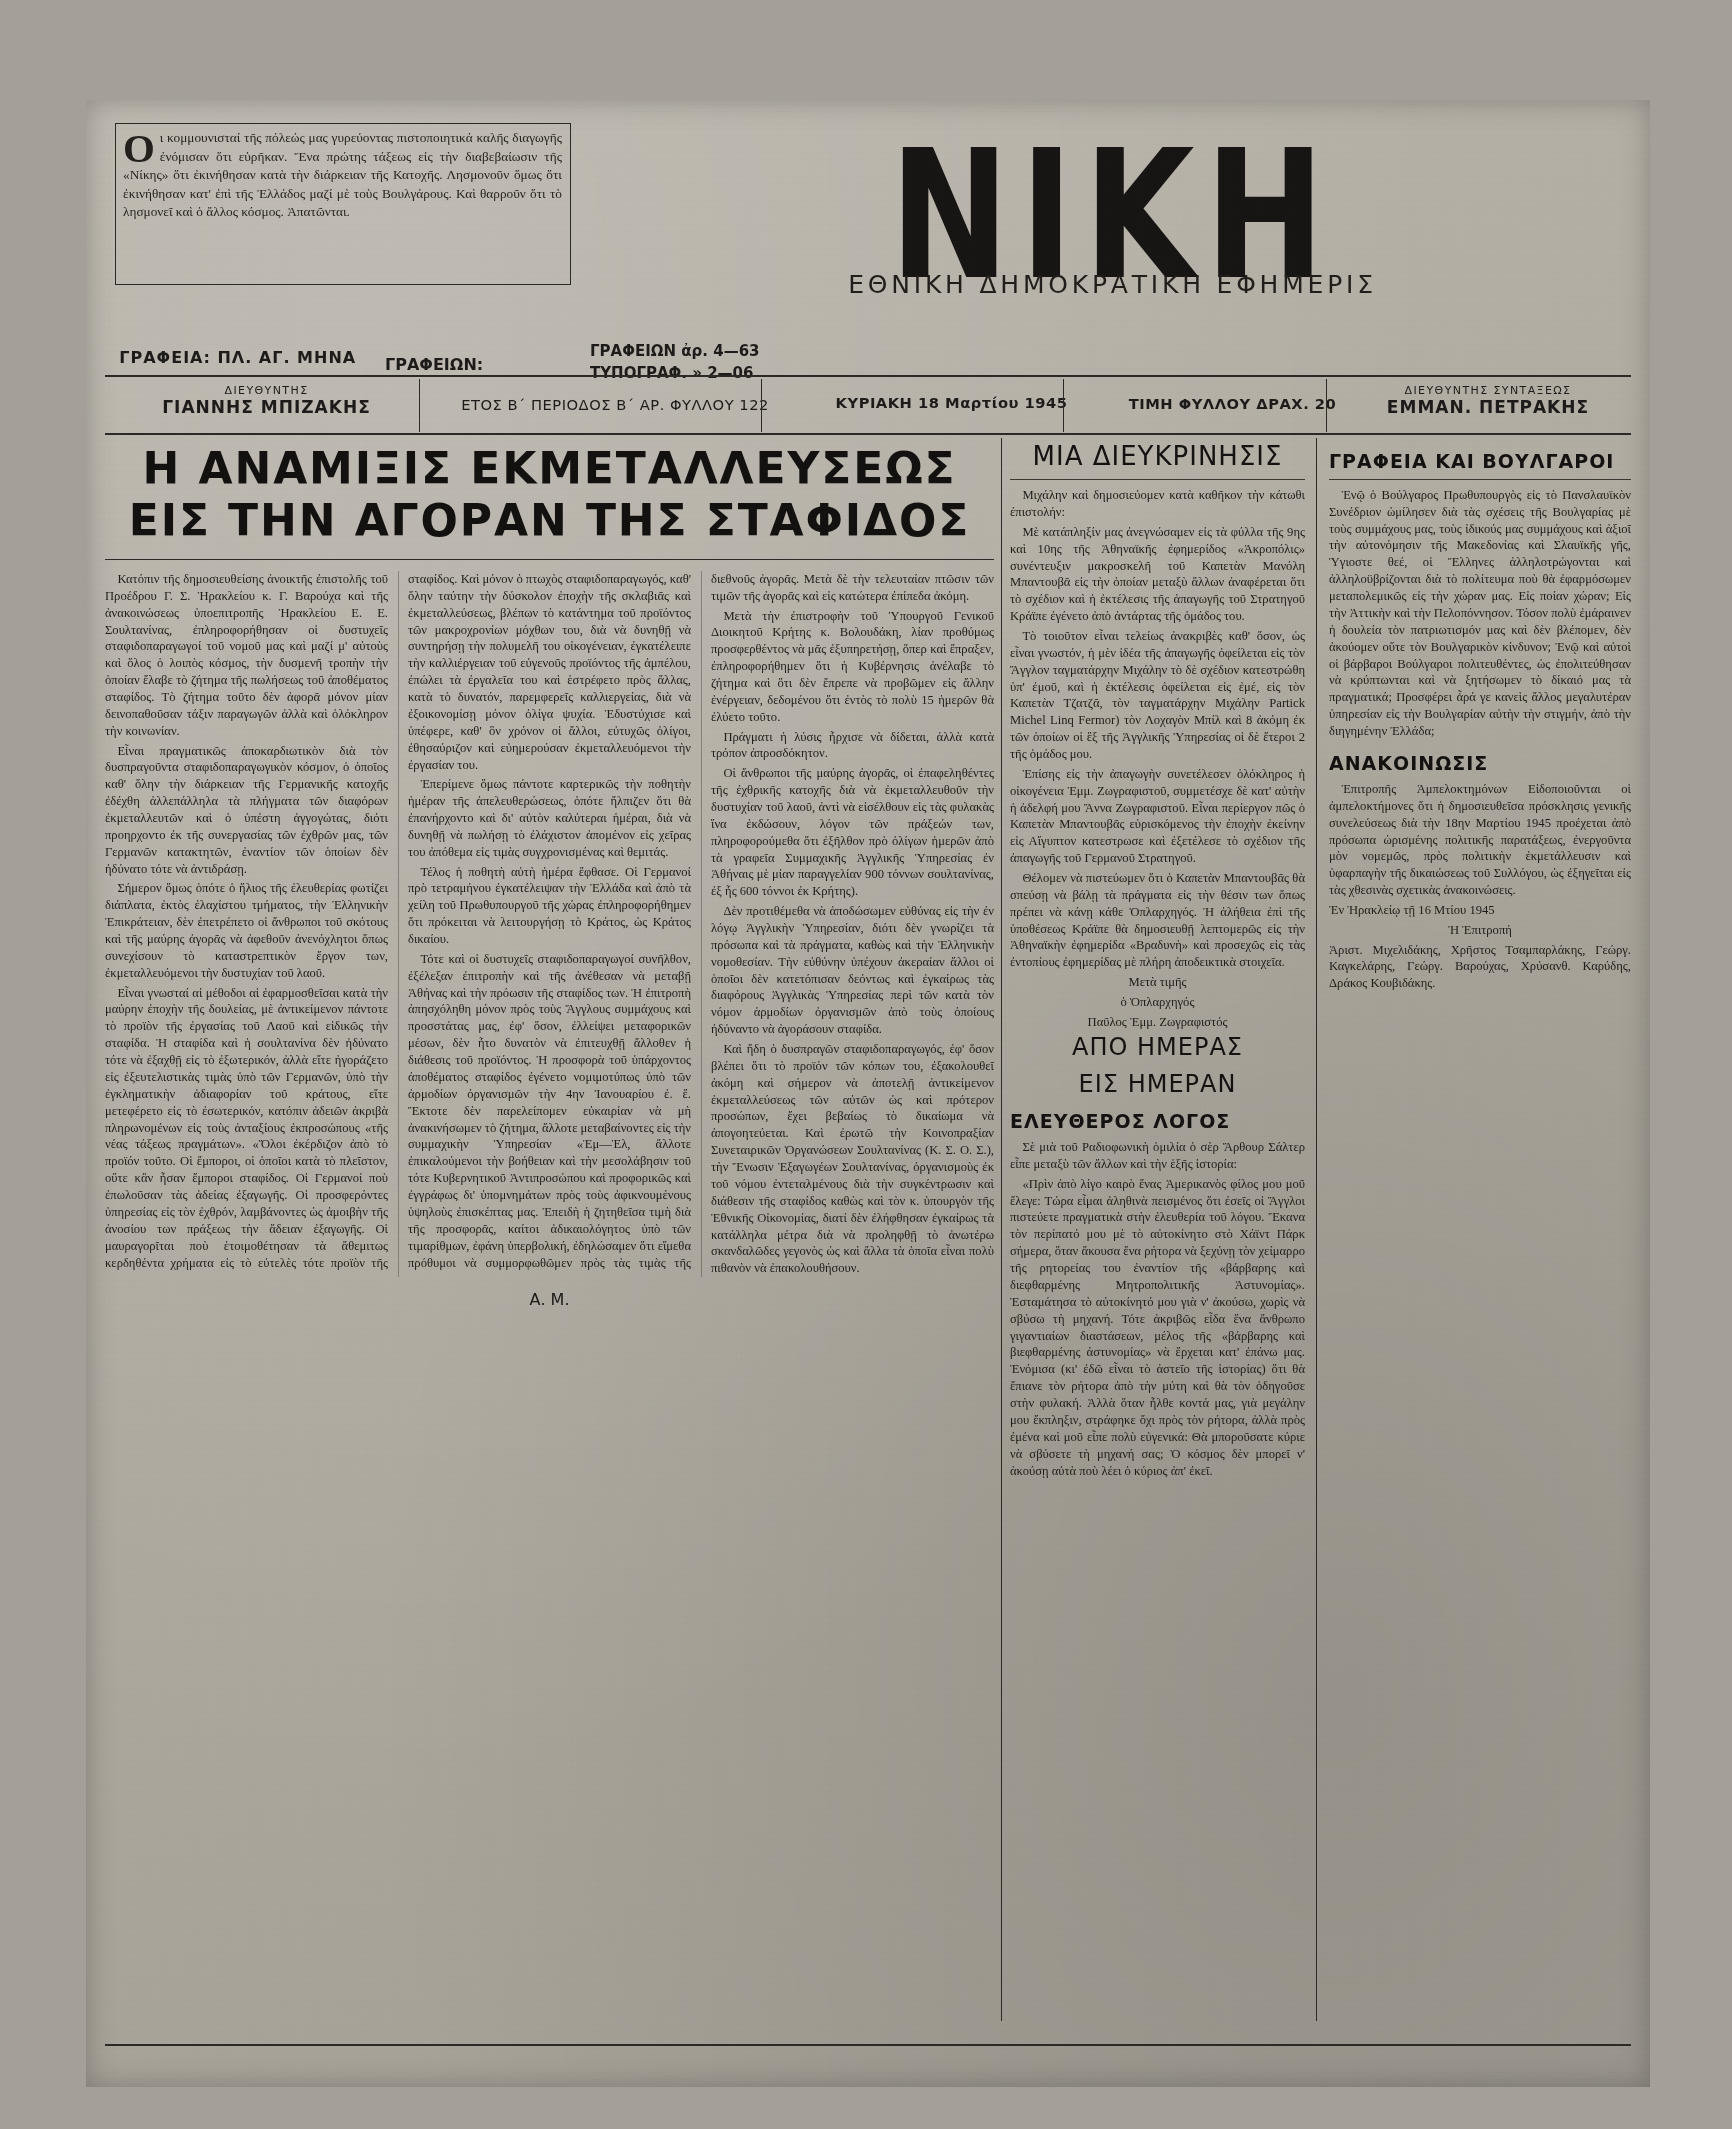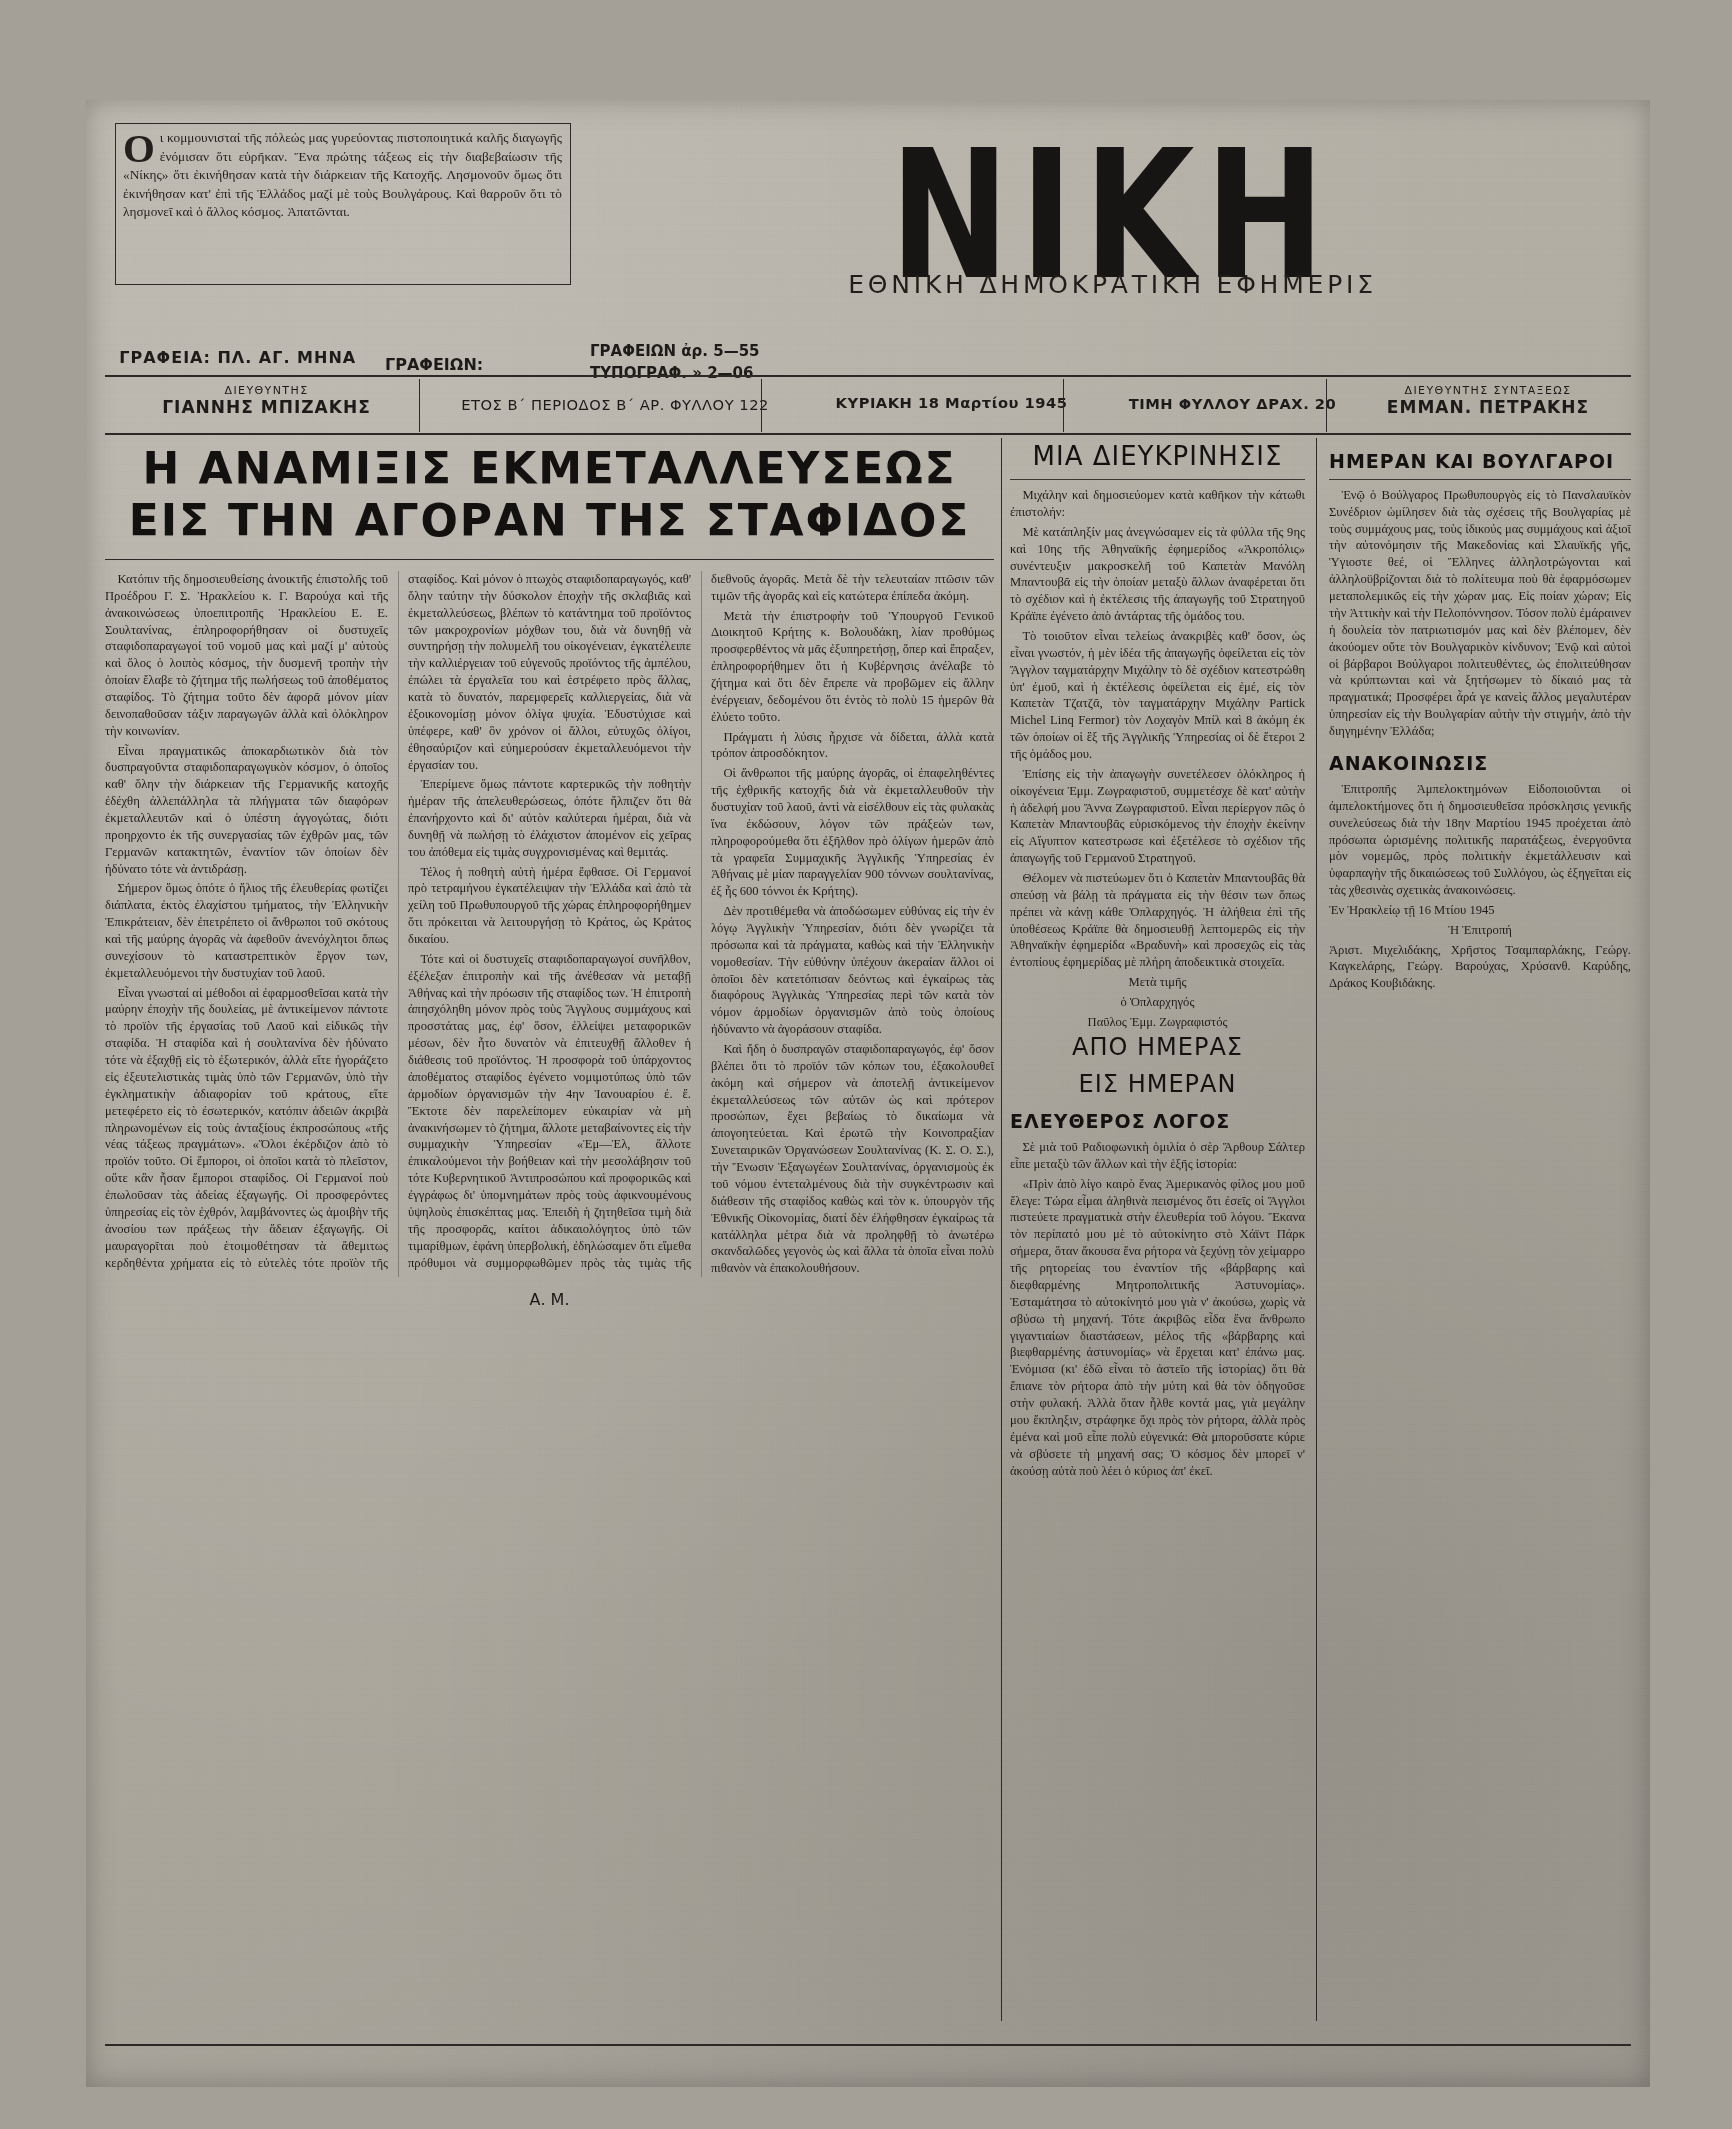--- a/index.html
+++ b/index.html
@@ -295,21 +295,21 @@
       <div class="nameplate">
         <div class="title">ΝΙΚΗ</div>
         <div class="subtitle">ΕΘΝΙΚΗ ΔΗΜΟΚΡΑΤΙΚΗ ΕΦΗΜΕΡΙΣ</div>
       </div>
     </div>
 
     <div class="offices">
       <div class="office-label">ΓΡΑΦΕΙΑ: ΠΛ. ΑΓ. ΜΗΝΑ</div>
       <div class="phones-label">ΓΡΑΦΕΙΩΝ:</div>
       <div class="phones">
-        <div>ΓΡΑΦΕΙΩΝ ἀρ.  5—55</div>
+        <div>ΓΡΑΦΕΙΩΝ ἀρ.  4—63</div>
         <div>ΤΥΠΟΓΡΑΦ.  »  2—06</div>
       </div>
     </div>
 
     <div class="rule r1"></div>
 
     <div class="infobar">
       <div class="cell" style="left:28.5px; top:6.7px; width:266px;">
         <div class="small">ΔΙΕΥΘΥΝΤΗΣ</div>
         <div class="big">ΓΙΑΝΝΗΣ ΜΠΙΖΑΚΗΣ</div>
@@ -377,21 +377,21 @@
           <p>Σὲ μιὰ τοῦ Ραδιοφωνικὴ ὁμιλία ὁ σὲρ Ἄρθουρ Σάλτερ εἶπε μεταξὺ τῶν ἄλλων καὶ τὴν ἑξῆς ἱστορία:</p>
           <p>«Πρὶν ἀπὸ λίγο καιρὸ ἕνας Ἀμερικανὸς φίλος μου μοῦ ἔλεγε: Τώρα εἶμαι ἀληθινὰ πεισμένος ὅτι ἐσεῖς οἱ Ἄγγλοι πιστεύετε πραγματικὰ στὴν ἐλευθερία τοῦ λόγου. Ἔκανα τὸν περίπατό μου μὲ τὸ αὐτοκίνητο στὸ Χάϊντ Πάρκ σήμερα, ὅταν ἄκουσα ἕνα ρήτορα νὰ ξεχύνῃ τὸν χείμαρρο τῆς ρητορείας του ἐναντίον τῆς «βάρβαρης καὶ διεφθαρμένης Μητροπολιτικῆς Ἀστυνομίας». Ἐσταμάτησα τὸ αὐτοκίνητό μου γιὰ ν' ἀκούσω, χωρὶς νὰ σβύσω τὴ μηχανή. Τότε ἀκριβῶς εἶδα ἕνα ἄνθρωπο γιγαντιαίων διαστάσεων, μέλος τῆς «βάρβαρης καὶ βιεφθαρμένης ἀστυνομίας» νὰ ἔρχεται κατ' ἐπάνω μας. Ἐνόμισα (κι' ἐδῶ εἶναι τὸ ἀστεῖο τῆς ἱστορίας) ὅτι θὰ ἔπιανε τὸν ρήτορα ἀπὸ τὴν μύτη καὶ θὰ τὸν ὁδηγοῦσε στὴν φυλακή. Ἀλλὰ ὅταν ἦλθε κοντά μας, γιὰ μεγάλην μου ἔκπληξιν, στράφηκε ὄχι πρὸς τὸν ρήτορα, ἀλλὰ πρὸς ἐμένα καὶ μοῦ εἶπε πολὺ εὐγενικά: Θὰ μποροῦσατε κύριε νὰ σβύσετε τὴ μηχανή σας; Ὁ κόσμος δὲν μπορεῖ ν' ἀκούσῃ αὐτὰ ποὺ λέει ὁ κύριος ἀπ' ἐκεῖ.</p>
           <p></p>
         </div>
       </div>
 
       <div class="col col-3">
         <div class="txt">
           <p></p>
         </div>
-        <div class="sec-title left">ΗΜΕΡΑΝ ΚΑΙ ΒΟΥΛΓΑΡΟΙ</div>
+        <div class="sec-title left">ΓΡΑΦΕΙΑ ΚΑΙ ΒΟΥΛΓΑΡΟΙ</div>
         <div class="minirule"></div>
         <div class="txt">
           <p>Ἐνῷ ὁ Βούλγαρος Πρωθυπουργὸς εἰς τὸ Πανσλαυϊκὸν Συνέδριον ὡμίλησεν διὰ τὰς σχέσεις τῆς Βουλγαρίας μὲ τοὺς συμμάχους μας, τοὺς ἰδικούς μας συμμάχους καὶ ἀξιοῖ τὴν αὐτονόμησιν τῆς Μακεδονίας καὶ Σλαυϊκῆς γῆς, Ὑγιοστε θεέ, οἱ Ἕλληνες ἀλληλοτρώγονται καὶ ἀλληλοϋβρίζονται διὰ τὸ πολίτευμα ποὺ θὰ ἐφαρμόσωμεν μεταπολεμικῶς εἰς τὴν χώραν μας. Εἰς ποίαν χώραν; Εἰς τὴν Ἀττικὴν καὶ τὴν Πελοπόννησον. Τόσον πολὺ ἐμάραινεν ἡ δουλεία τὸν πατριωτισμόν μας καὶ δὲν βλέπομεν, δὲν ἀκούομεν οὔτε τὸν Βουλγαρικὸν κίνδυνον; Ἐνῷ καὶ αὐτοὶ οἱ βάρβαροι Βούλγαροι πολιτευθέντες, ὡς ἐπολιτεύθησαν νὰ κρύπτωνται καὶ νὰ ξητήσωμεν τὸ δίκαιό μας τὰ πραγματικά; Προσφέρει ἆρά γε κανεὶς ἄλλος μεγαλυτέραν ὑπηρεσίαν εἰς τὴν Βουλγαρίαν αὐτὴν τὴν στιγμήν, ἀπὸ τὴν διηγημένην Ἑλλάδα;</p>
         </div>
         <div class="sec-title left">ΑΝΑΚΟΙΝΩΣΙΣ</div>
         <div class="txt">
           <p>Ἐπιτροπῆς Ἀμπελοκτημόνων Εἰδοποιοῦνται οἱ ἀμπελοκτήμονες ὅτι ἡ δημοσιευθεῖσα πρόσκλησις γενικῆς συνελεύσεως διὰ τὴν 18ην Μαρτίου 1945 προέχεται ἀπὸ πρόσωπα ὡρισμένης πολιτικῆς παρατάξεως, ἐνεργοῦντα μὸν νομεμῶς, πρὸς πολιτικὴν ἐκμετάλλευσιν καὶ ὑφαρπαγὴν τῆς δικαιώσεως τοῦ Συλλόγου, ὡς ἐξηγεῖται εἰς τὰς χθεσινὰς σχετικὰς ἀνακοινώσεις.</p>
           <p class="noind">Ἐν Ἡρακλείῳ τῇ 16 Μτίου 1945</p>
           <p class="center">Ἡ Ἐπιτροπή</p>
           <p class="noind">Ἀριστ. Μιχελιδάκης, Χρῆστος Τσαμπαρλάκης, Γεώργ. Καγκελάρης, Γεώργ. Βαρούχας, Χρύσανθ. Καρύδης, Δράκος Κουβιδάκης.</p>

